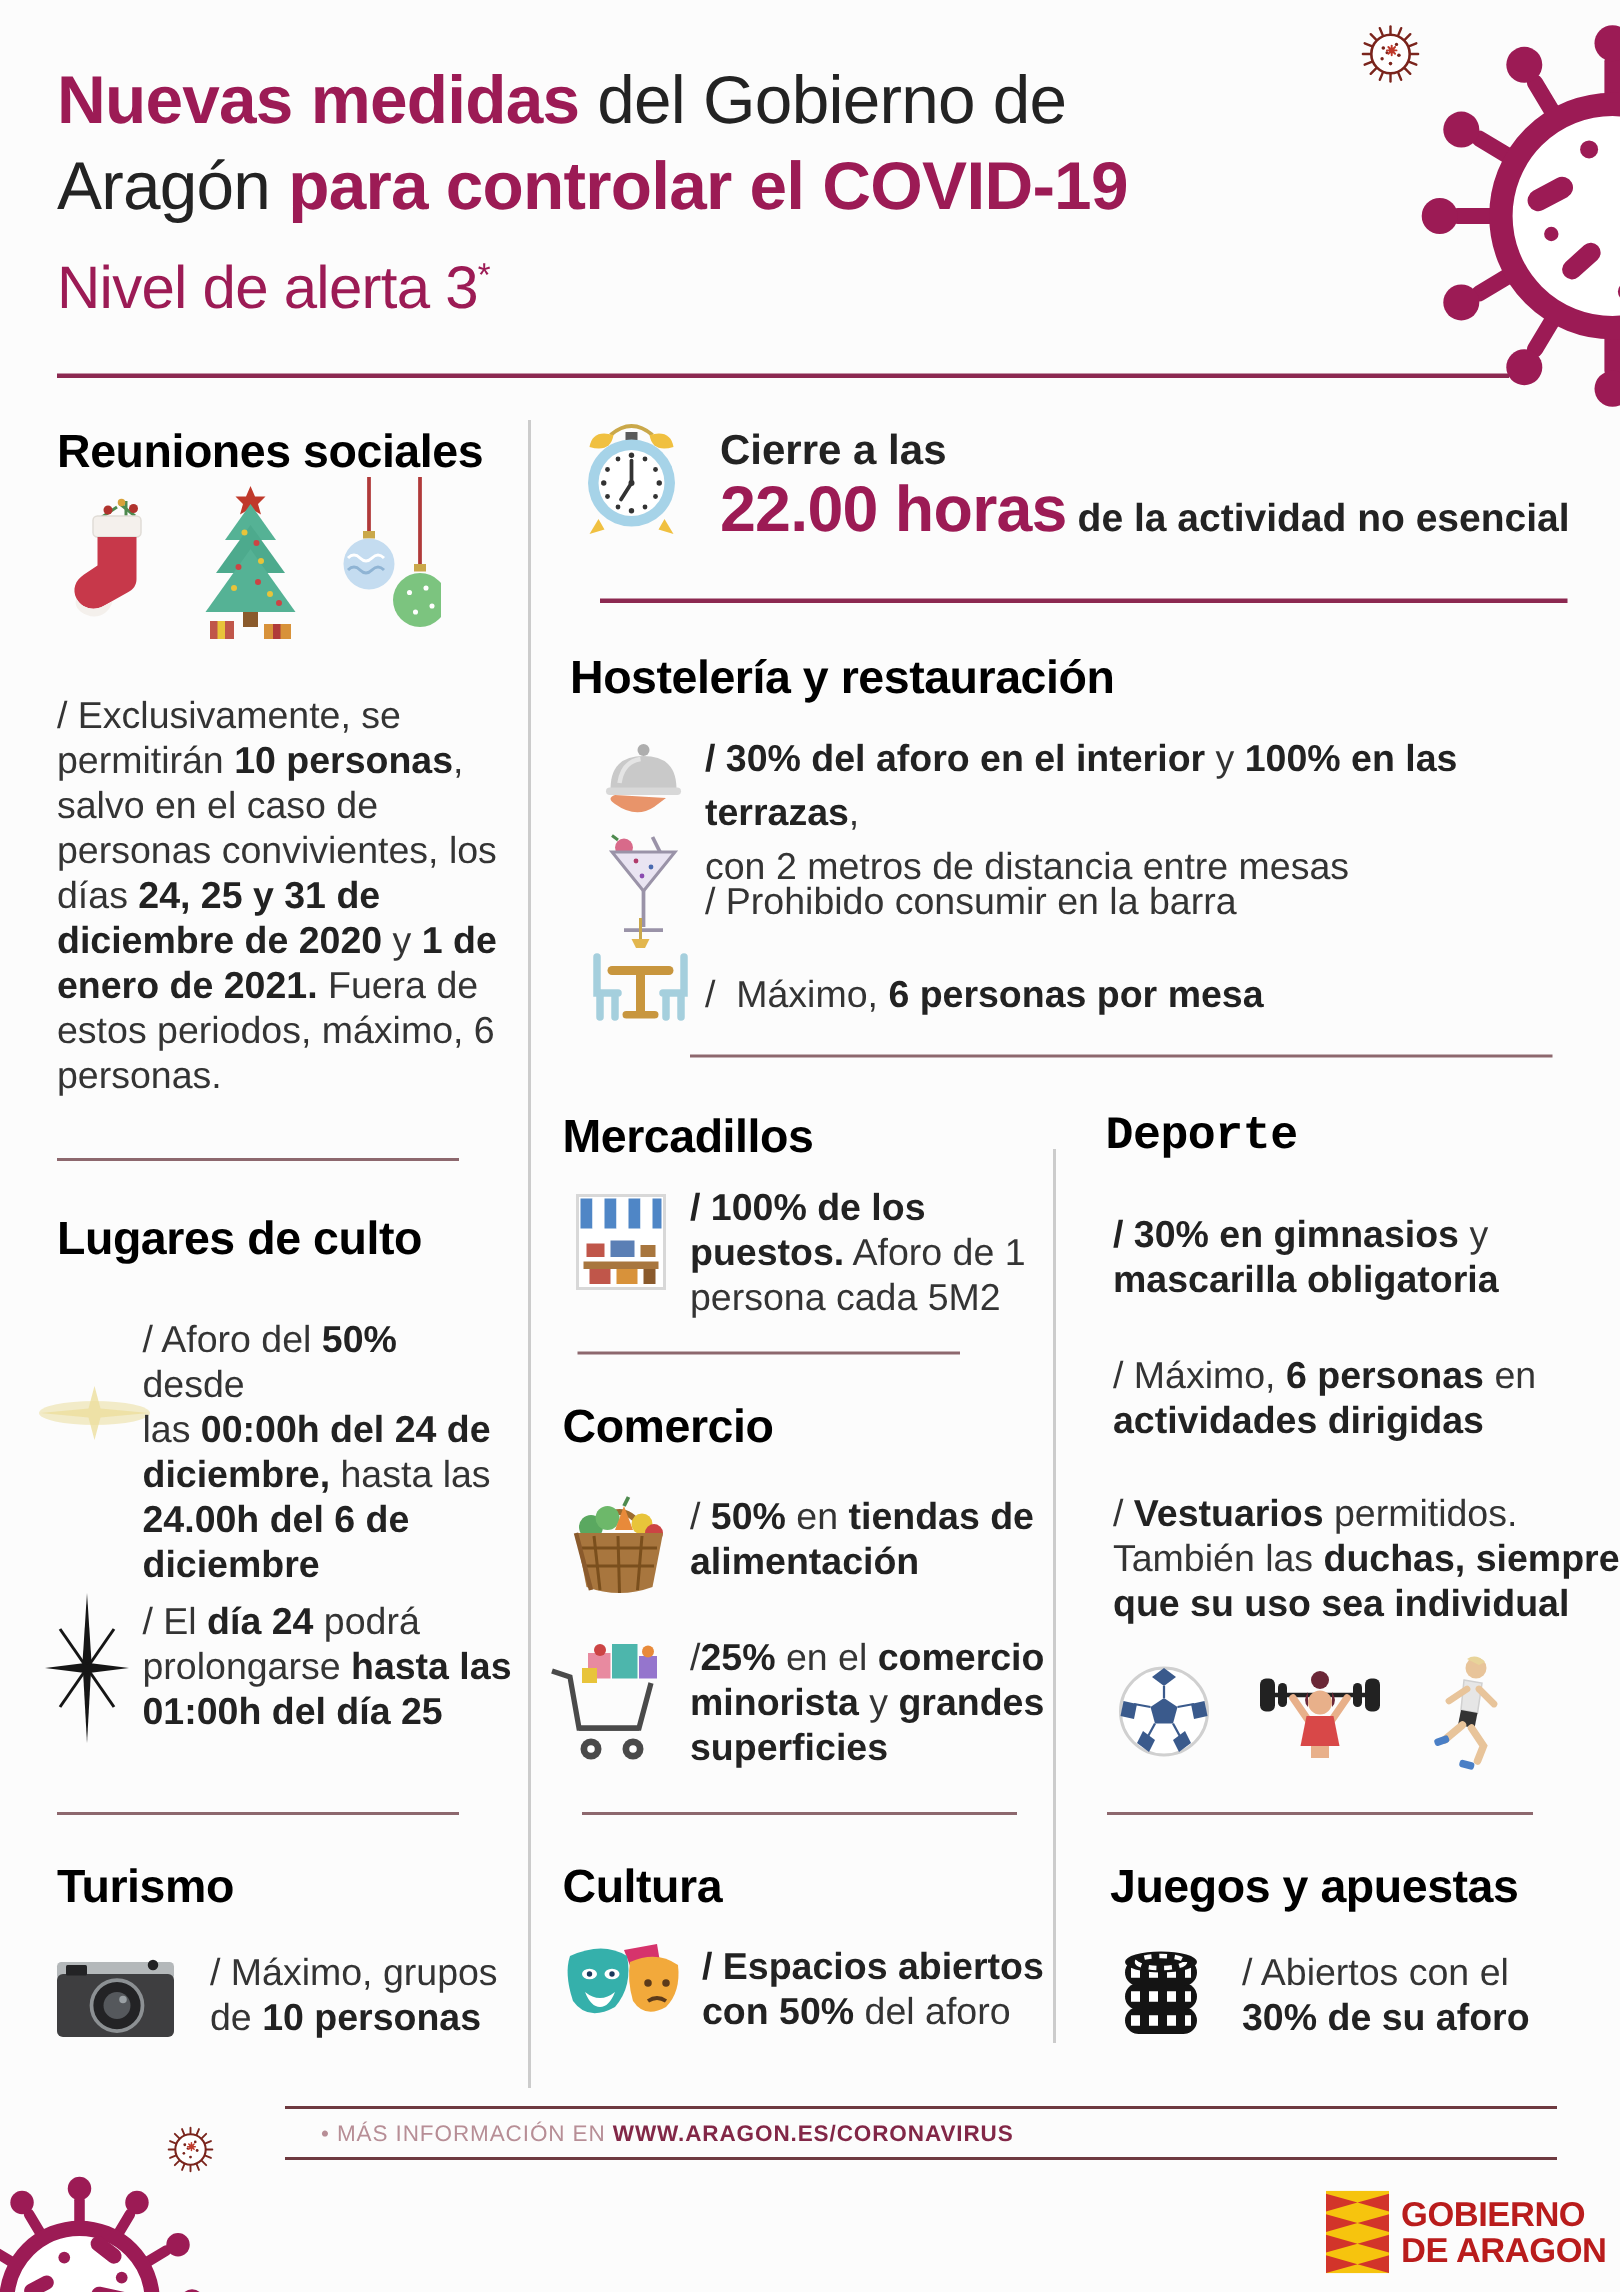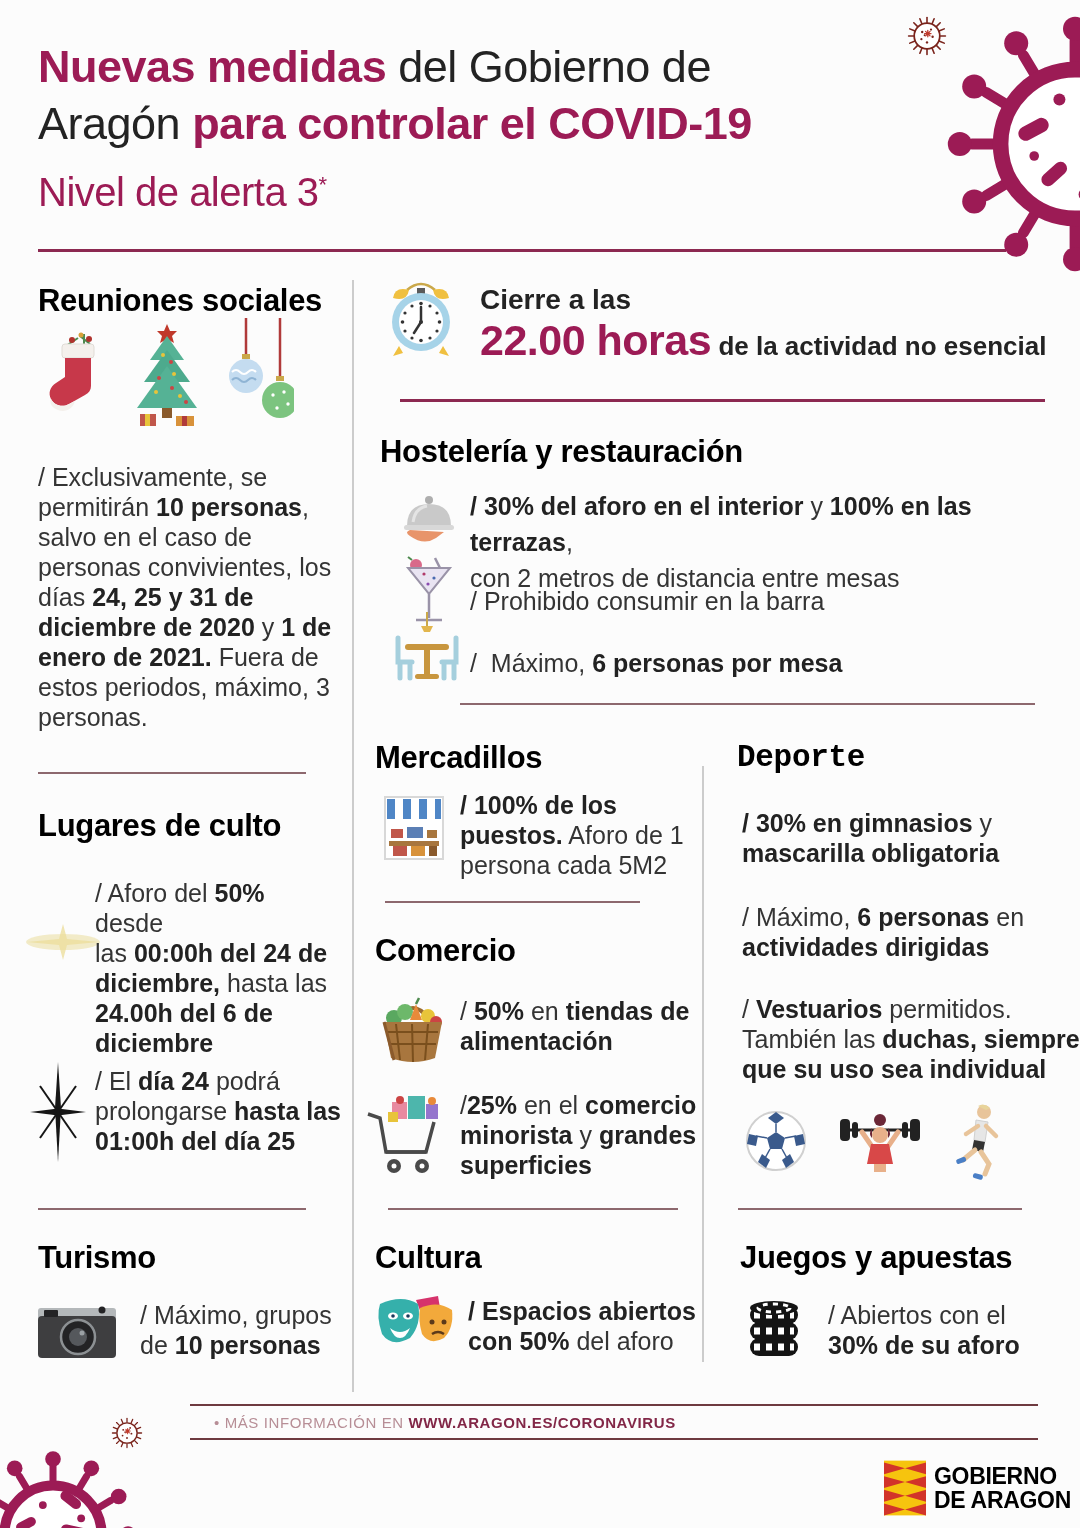--- a/index.html
+++ b/index.html
@@ -21,21 +21,21 @@
   .body .b{color:#222;}
   .hr-strong{background:#8c2951;height:3px;}
   .hr-soft{background:#8d686e;height:2px;}
   .vr{background:#cccccc;width:2px;}
   .closing-l1{font-size:28px;font-weight:800;color:#232323;}
   .closing-time{font-size:43px;font-weight:800;color:#9c1b55;letter-spacing:-0.5px;}
   .closing-rest{font-size:26px;font-weight:800;color:#232323;}
   .hline{background:#6e3a40;height:2px;}
   .foot-info{font-size:15px;letter-spacing:0.6px;color:#b78e96;}
   .foot-info .url{color:#822747;font-weight:700;}
-  .logo-text{font-size:23px;line-height:24px;font-weight:800;color:#000000;letter-spacing:-0.3px;}
+  .logo-text{font-size:23px;line-height:24px;font-weight:800;color:#b91c1c;letter-spacing:-0.3px;}
 </style>
 </head>
 <body>
 
 <svg width="0" height="0" style="position:absolute" aria-hidden="true">
   <defs>
     <symbol id="virus-big" viewBox="0 0 220 220">
       <g stroke="#9c1b55" stroke-width="9" stroke-linecap="round">
         <line x1="172" y1="110" x2="196" y2="110"></line>
           <line x1="164" y1="141" x2="184" y2="153"></line>
@@ -201,21 +201,21 @@
       </g>
   </svg>
 
   <div class="abs body" style="left:38px;top:462px;width:310px;"><span>/ Exclusivamente, se
 permitirán </span><span class="b">10 personas</span><span>,
 salvo en el caso de
 personas convivientes, los
 días </span><span class="b">24, 25 y 31 de
 diciembre de 2020</span><span> y </span><span class="b">1 de
 enero de 2021.</span><span> Fuera de
-estos periodos, máximo, 3
+estos periodos, máximo, 6
 personas.</span></div>
 
   <div class="abs hr-soft" style="left:38px;top:772px;width:268px;"></div>
 
   <div class="abs h2" style="left:38px;top:808px;">Lugares de culto</div>
 
   <svg class="abs" style="left:24px;top:918px;" width="78" height="48" viewBox="0 0 78 48">
     <ellipse cx="39" cy="24" rx="37" ry="8" fill="#f1e9c2" opacity="0.9"></ellipse>
     <polygon points="39,6 43,21 75,24 43,27 39,42 35,27 3,24 35,21" fill="#ecdf9d" opacity="0.8"></polygon>
   </svg>

